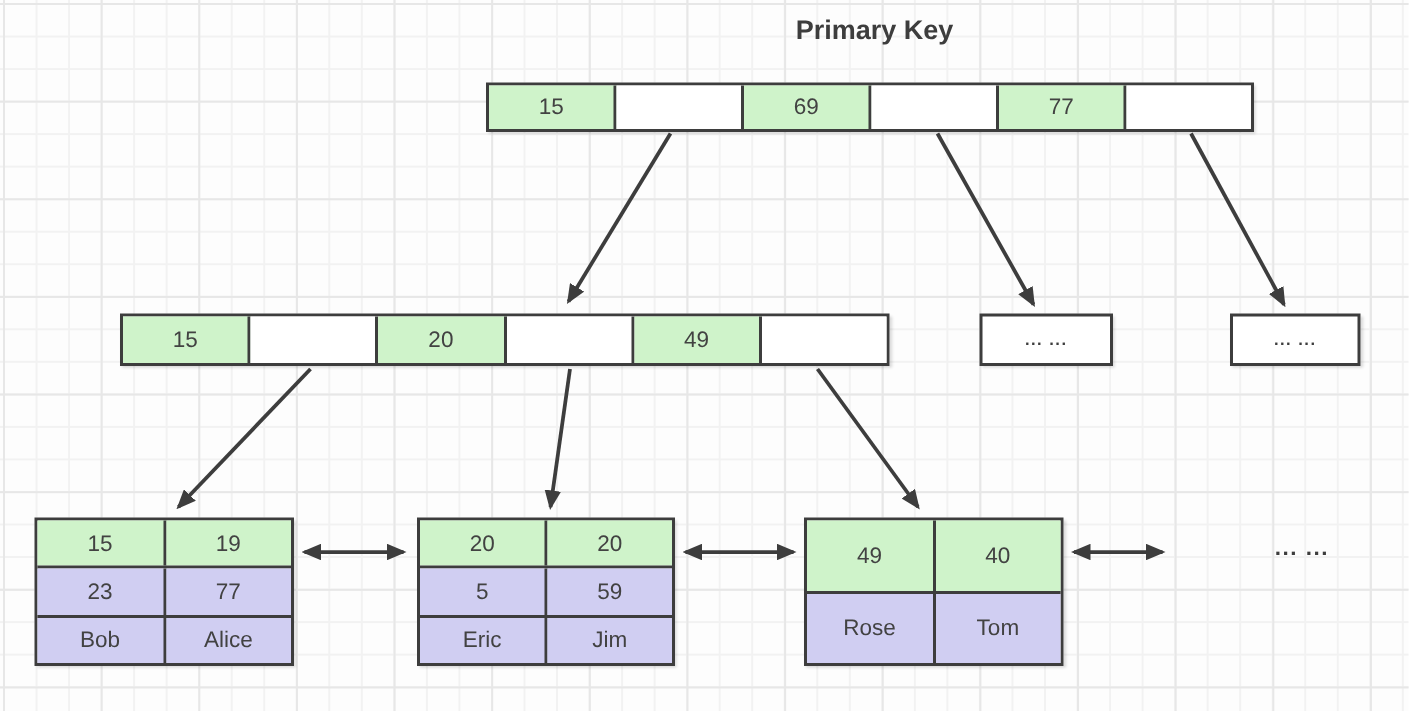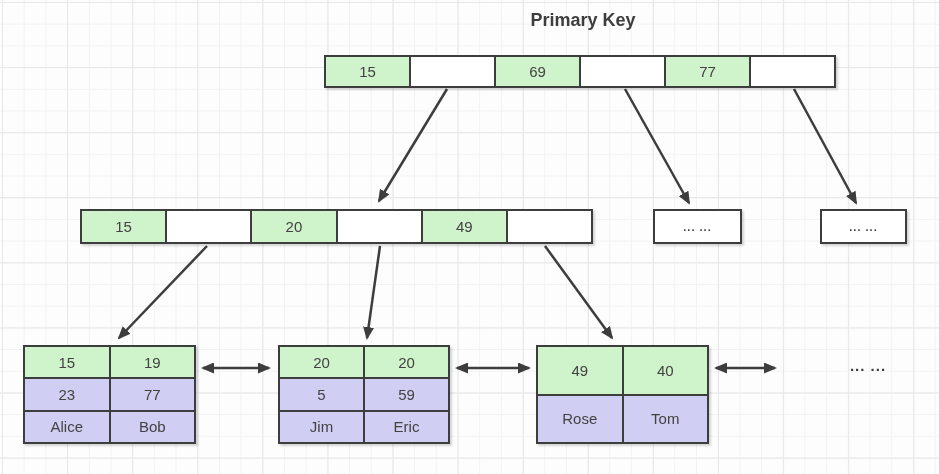--- a/index.html
+++ b/index.html
@@ -123,37 +123,37 @@
   <div class="leaf" id="leaf-1">
     <div class="lrow">
       <div class="lcell key">15</div>
       <div class="lcell key">19</div>
     </div>
     <div class="lrow">
       <div class="lcell data">23</div>
       <div class="lcell data">77</div>
     </div>
     <div class="lrow">
+      <div class="lcell data">Bob</div>
       <div class="lcell data">Alice</div>
-      <div class="lcell data">Bob</div>
     </div>
   </div>
 
   <div class="leaf" id="leaf-2">
     <div class="lrow">
       <div class="lcell key">20</div>
       <div class="lcell key">20</div>
     </div>
     <div class="lrow">
       <div class="lcell data">5</div>
       <div class="lcell data">59</div>
     </div>
     <div class="lrow">
+      <div class="lcell data">Eric</div>
       <div class="lcell data">Jim</div>
-      <div class="lcell data">Eric</div>
     </div>
   </div>
 
   <div class="leaf" id="leaf-3">
     <div class="lrow">
       <div class="lcell key">49</div>
       <div class="lcell key">40</div>
     </div>
     <div class="lrow">
       <div class="lcell data">Rose</div>

